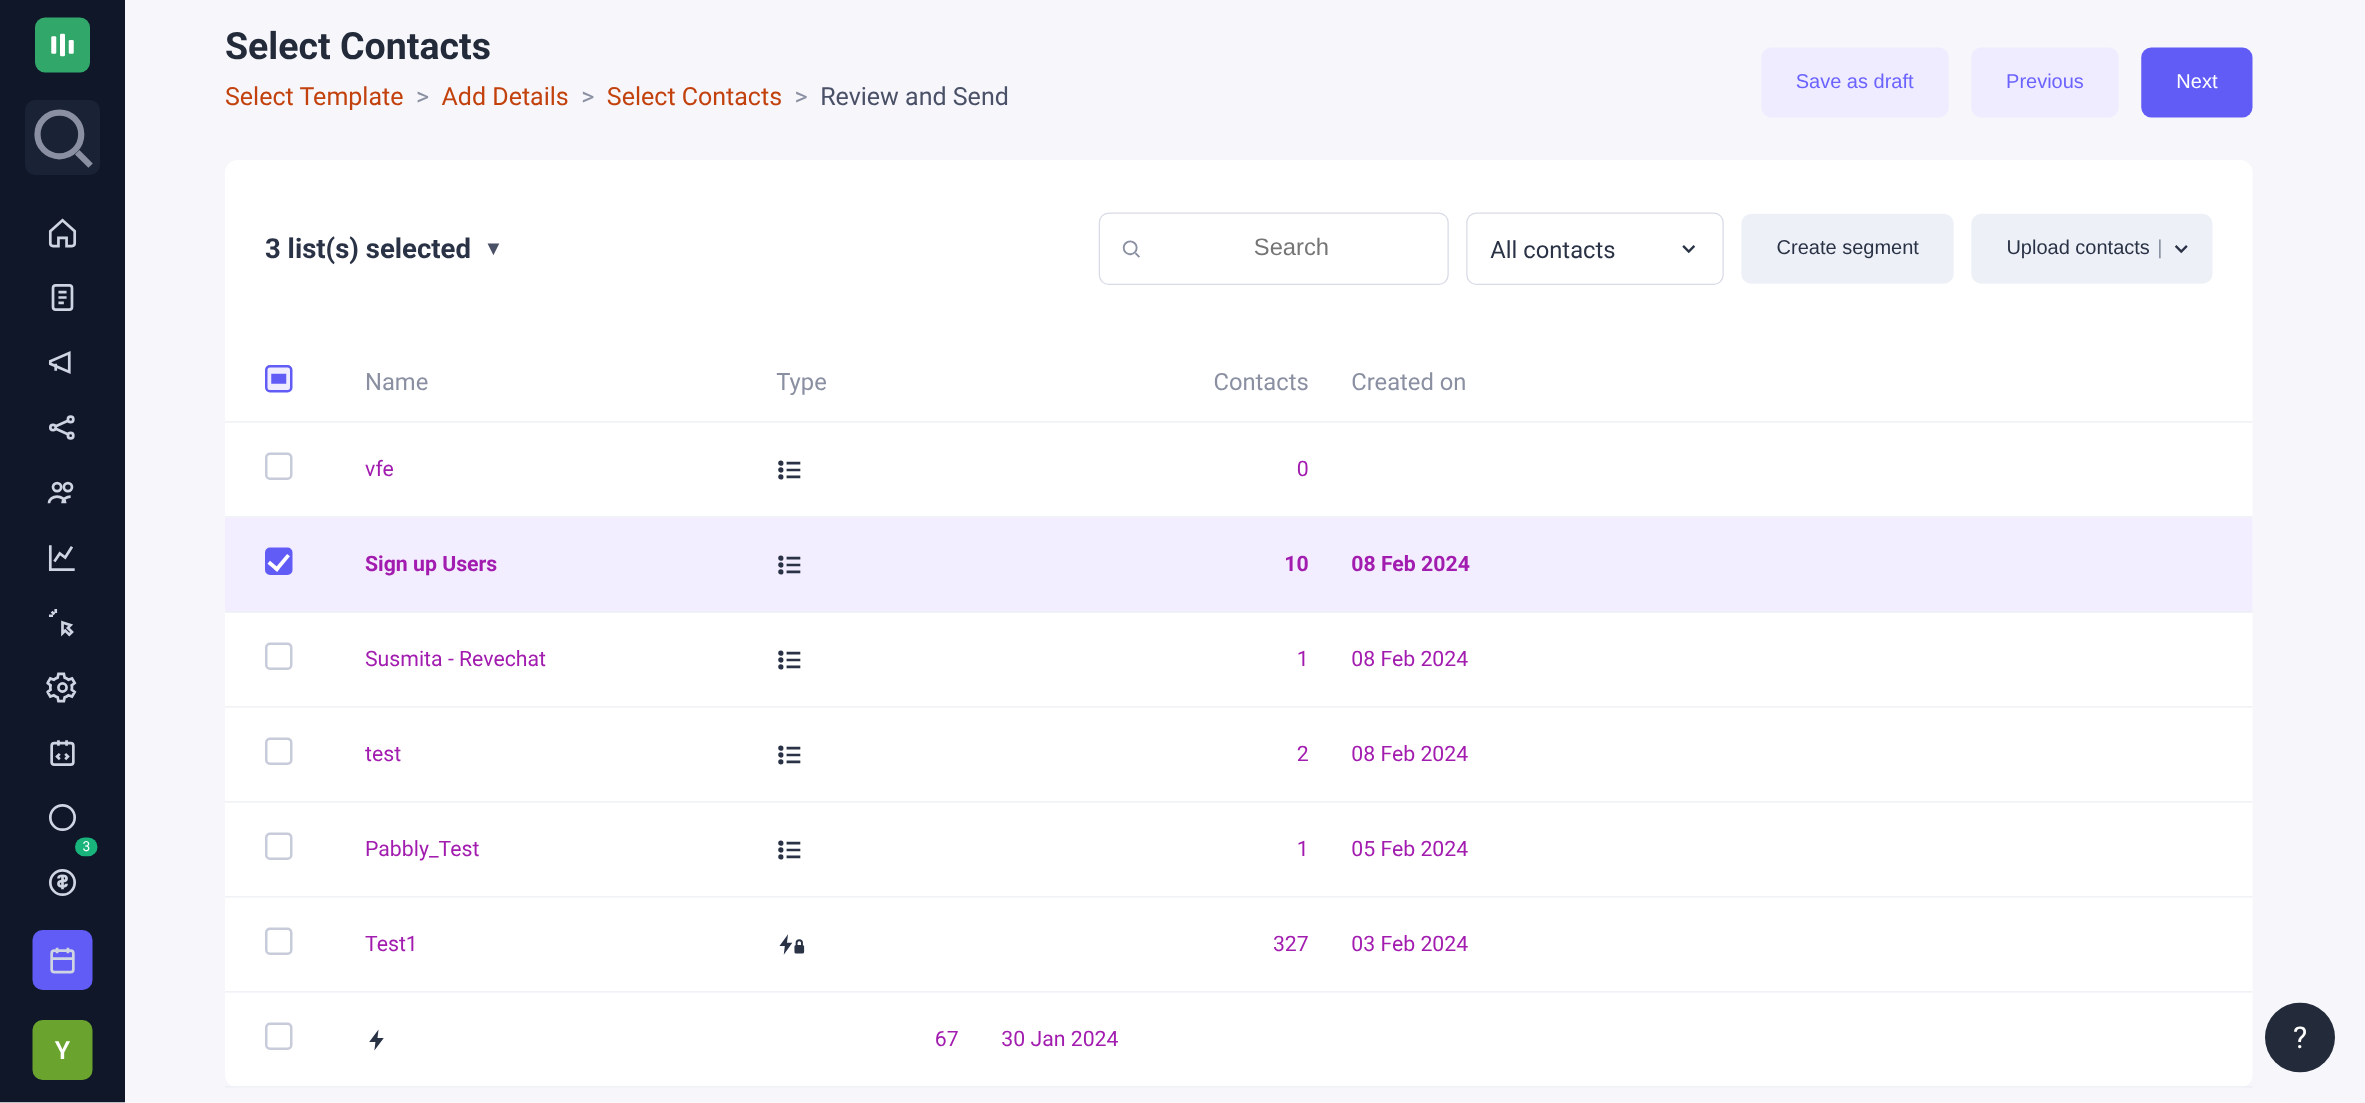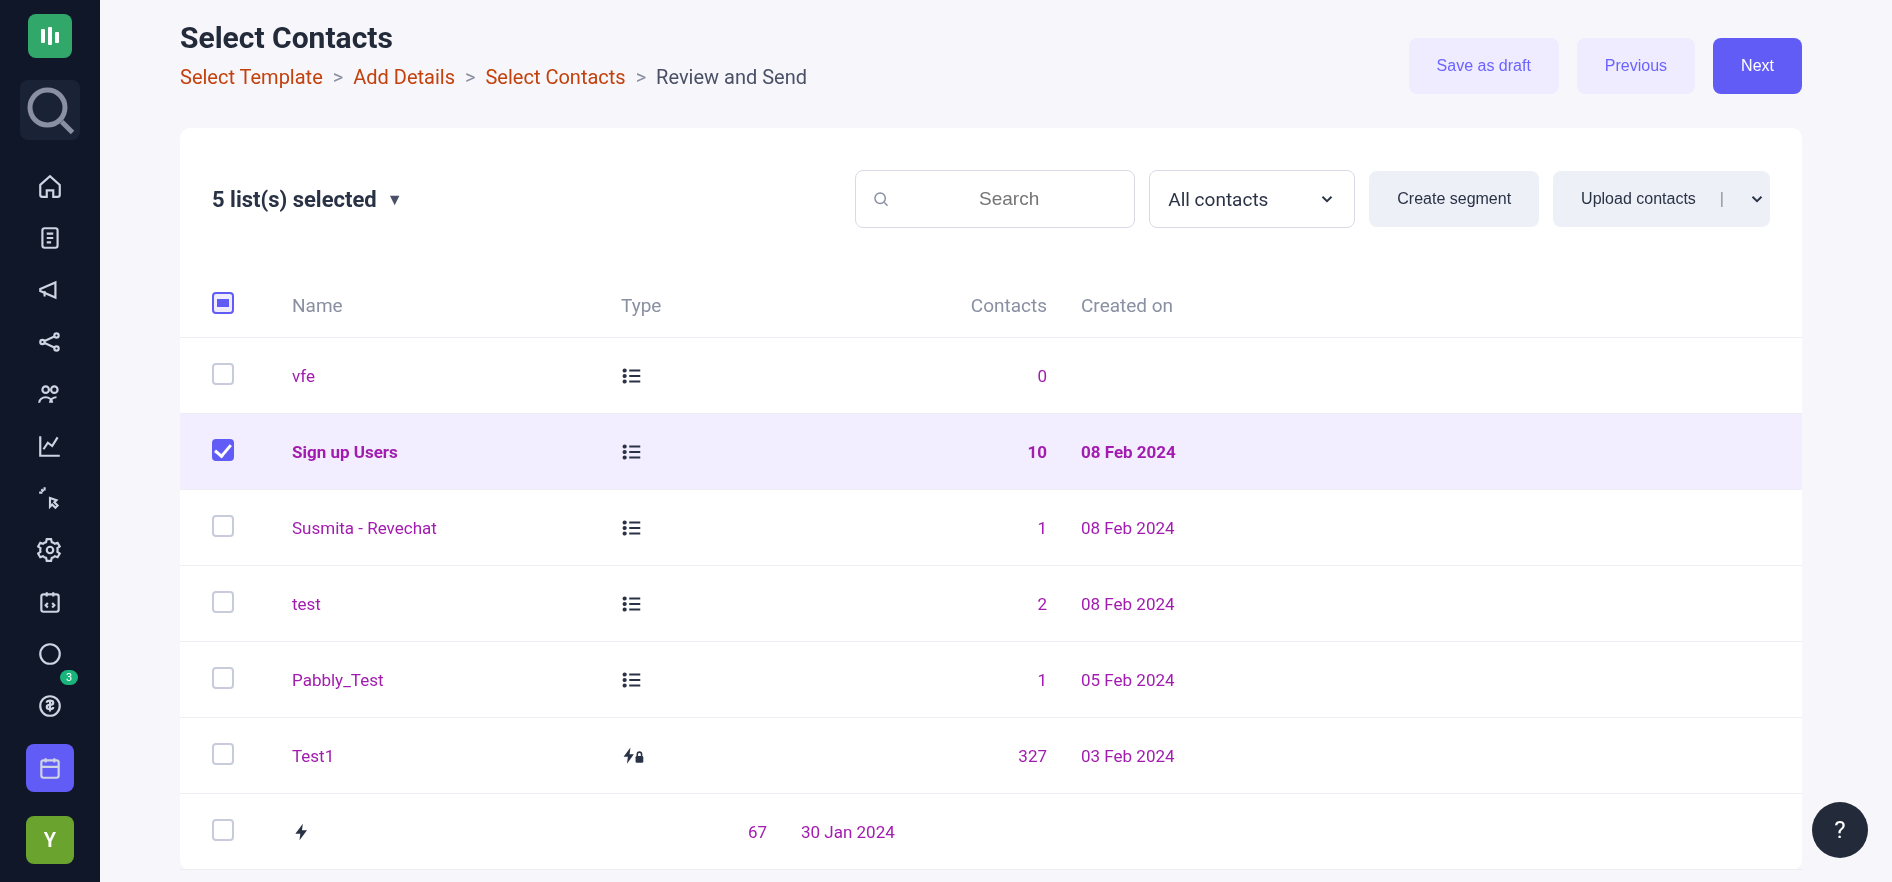--- a/index.html
+++ b/index.html
@@ -81,21 +81,21 @@
   .input-wrap {
     height:58px; width:280px; border:1px solid #d8dbe6; border-radius:8px;
     display:flex; align-items:center; padding:0 16px; gap:10px; color:#8a90a2;
   }
   .input-wrap input { border:none; outline:none; font-size:19px; width:100%; background:transparent; color:#2a3246;text-align:center; }
   .select-wrap {
     height:58px; width:206px; border:1px solid #d8dbe6; border-radius:8px;
     display:flex; align-items:center; justify-content:space-between; padding:0 18px; font-size:19px; color:#2a3246; cursor:pointer;
   }
   .btn-neutral { background:#edf0f6; color:#2a3246; }
-  .btn-split { display:flex; gap:24px; padding-right:4px; }
+  .btn-split { display:flex; gap:6px; padding-right:16px; }
   .btn-split .divider { color:#8a90a2; }
 
   
   .table { margin-top: 46px; }
   .thead, .trow { display:grid; grid-template-columns: 80px 1fr 180px 280px 360px 1fr; align-items:center; padding: 0 32px; }
   .thead { color:#8a90a2; font-size:19px; border-bottom:1px solid #eceef4; height:64px; }
   .trow { height:76px; border-bottom:1px solid #eceef4; font-size:17px; color:#a21caf; }
   .trow.selected { background:#f2edff; font-weight:700; }
   .chk { width:22px; height:22px; border:2px solid #c7cbda; border-radius:4px; display:inline-block; position:relative; cursor:pointer; }
   .chk.indet { border-color:#625cf6; background:#efecff; }
@@ -227,21 +227,21 @@
       <div class="actions">
         <button class="btn btn-ghost">Save as draft</button>
         <button class="btn btn-ghost">Previous</button>
         <button class="btn btn-primary">Next</button>
       </div>
     </div>
 
     <div class="card">
       <div class="toolbar">
         <div class="selected-pill">
-          <span>5 list(s) selected</span>
+          <span>3 list(s) selected</span>
           <span class="caret">▼</span>
         </div>
         <div class="spacer"></div>
         <div class="input-wrap">
           <svg width="20" height="20" viewBox="0 0 24 24" fill="none" stroke="#8a90a2" stroke-width="2">
               <circle cx="11" cy="11" r="7"></circle>
               <path d="M21 21l-4.3-4.3"></path>
             </svg>
           <input type="text" placeholder="Search" style="">
         </div>

